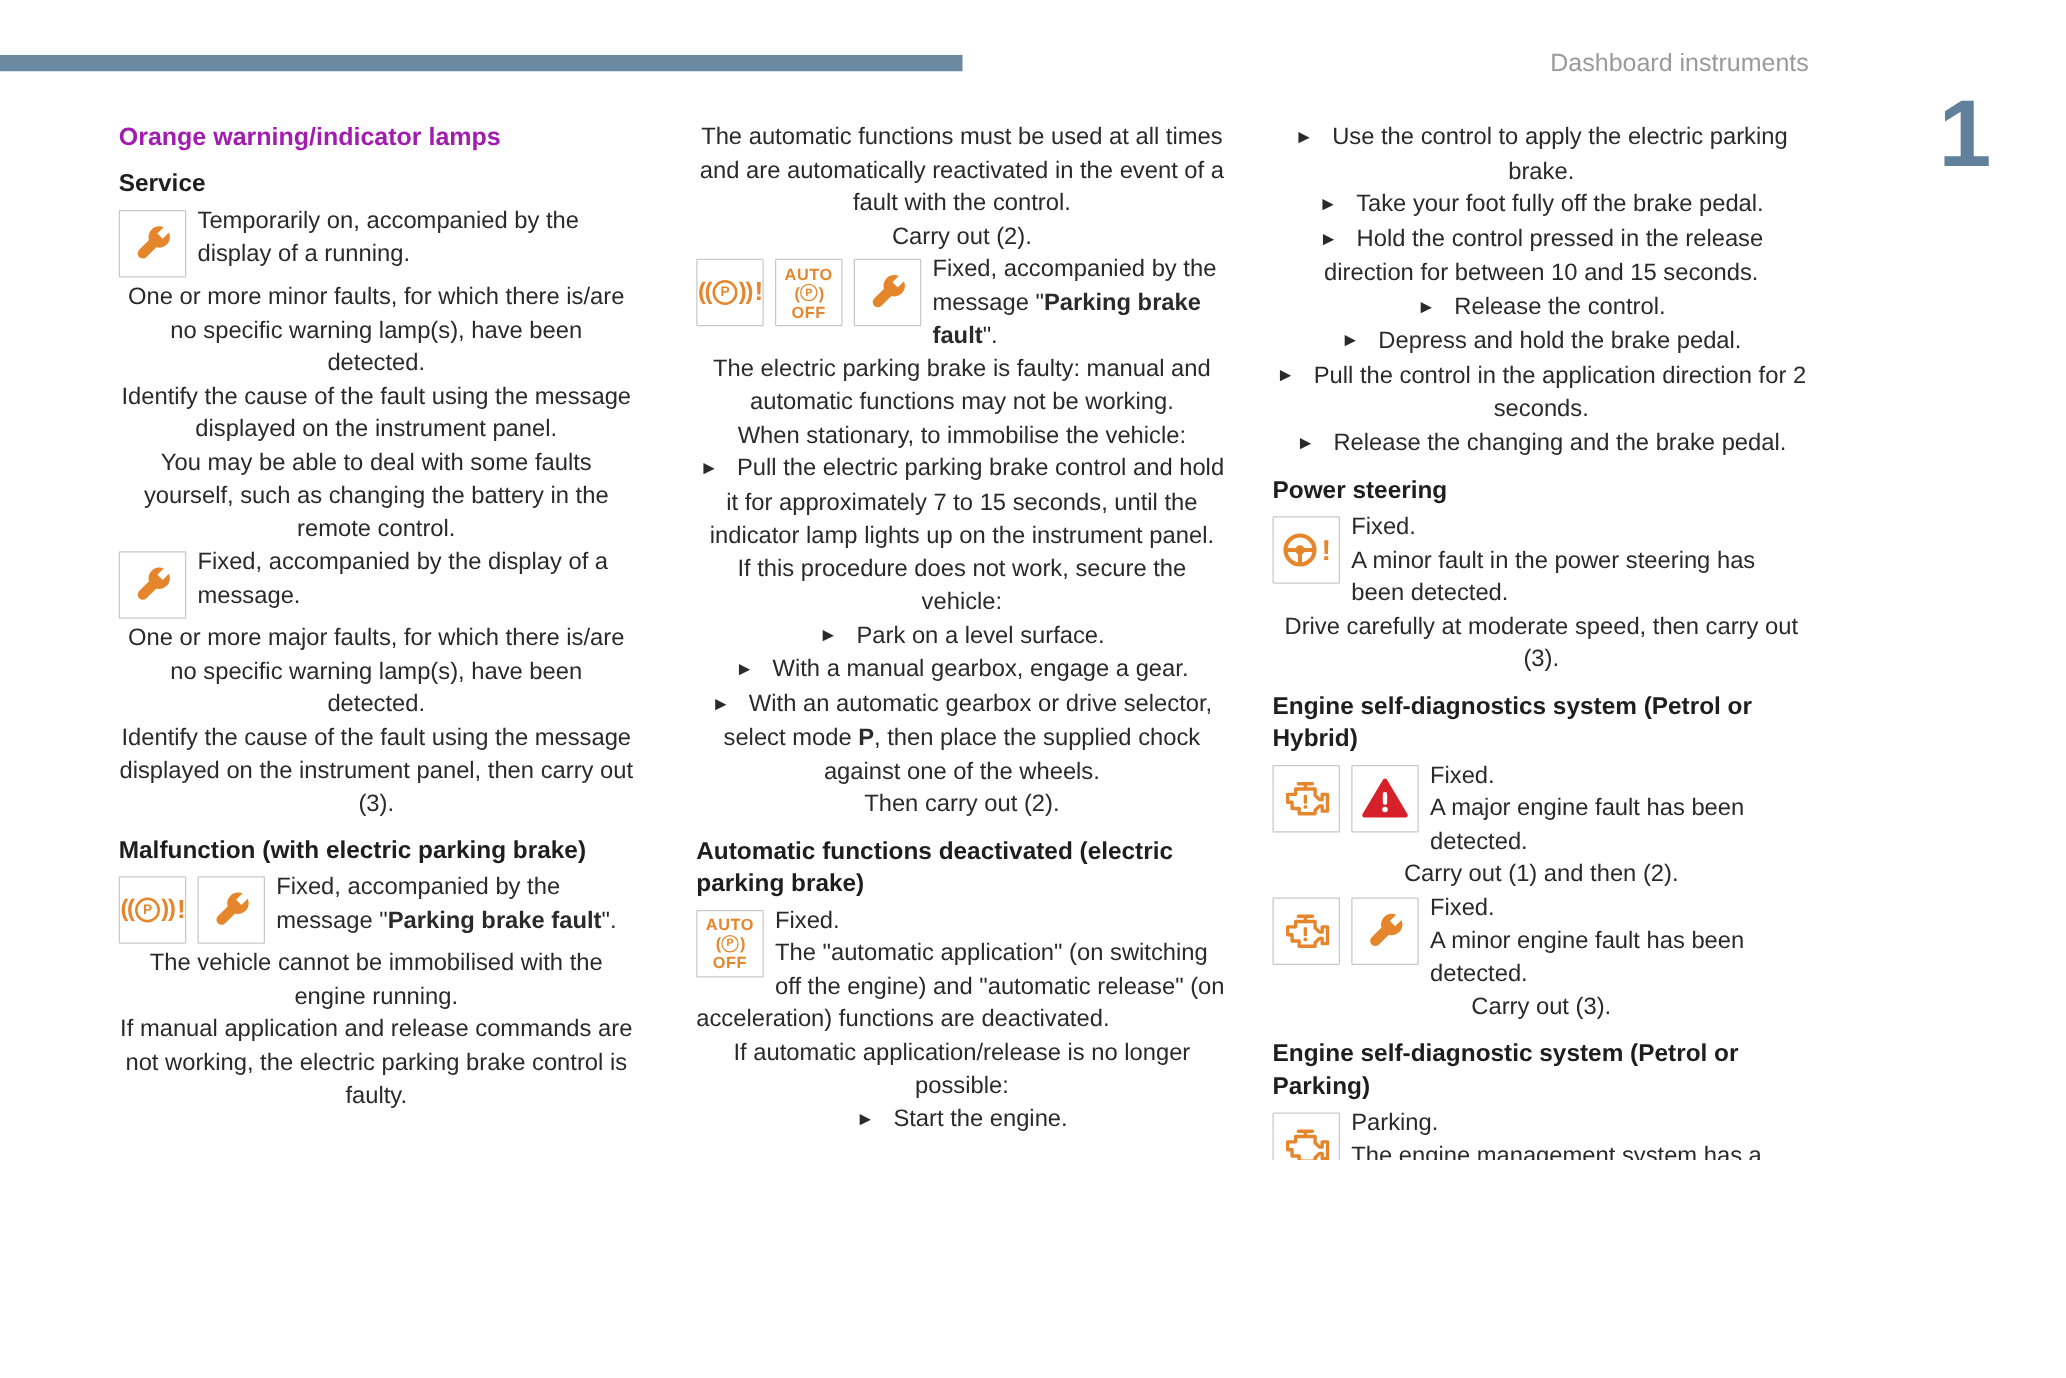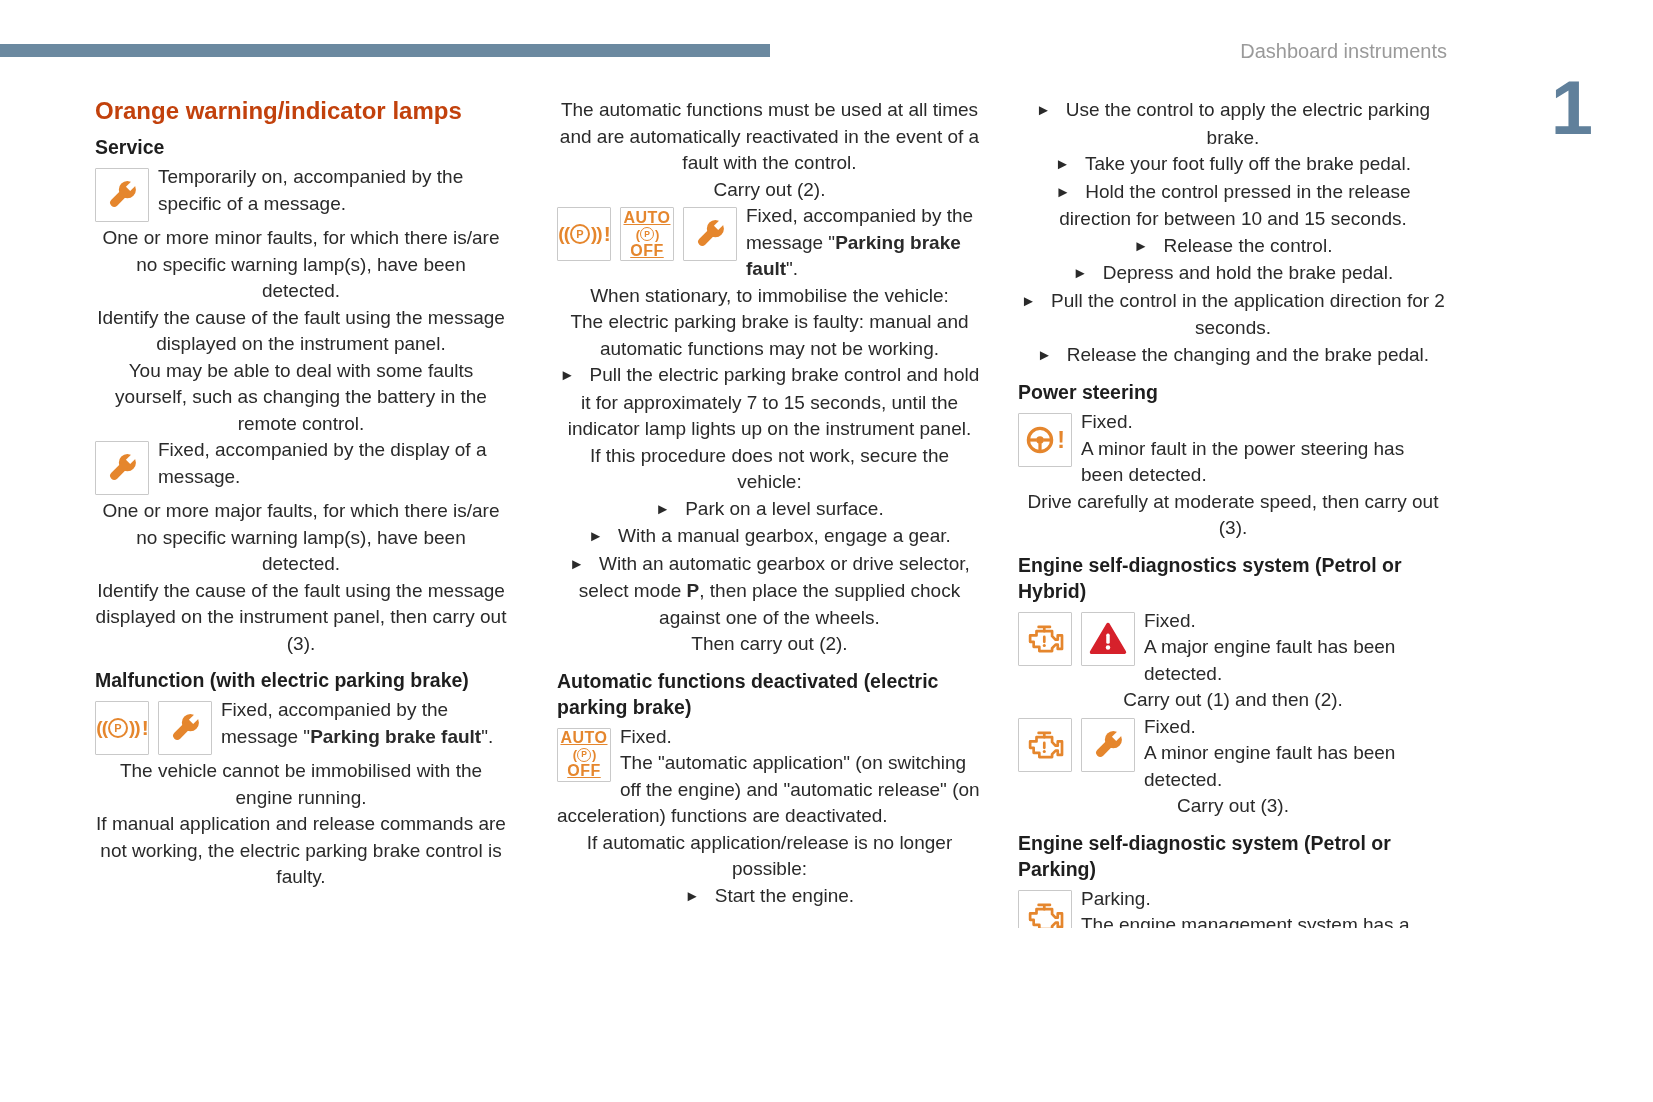--- a/index.html
+++ b/index.html
@@ -15,21 +15,21 @@
   .header-title{position:absolute;top:38px;right:206px;font-size:20px;color:#9a9a9a;}
   .chapter-num{position:absolute;top:70px;right:60px;font-size:76px;line-height:1;font-weight:700;color:#60809b;}
   .page-num{position:absolute;top:1048px;right:50px;font-size:17px;font-weight:700;color:#8b5cf6;}
 
   .cols{display:flex;padding:97px 0 0 95px;}
   .col{box-sizing:border-box;}
   .col1{width:412px;margin-right:50px;}
   .col2{width:425px;margin-right:36px;}
   .col3{width:430px;}
 
-  h1{font-size:24px;line-height:27px;font-weight:700;margin:0 0 8px;color:#c2410c;}
+  h1{font-size:20px;line-height:27px;font-weight:700;margin:0 0 8px;color:#a21caf;}
   h2{font-size:19.5px;line-height:26px;font-weight:700;margin:10px 0 4px;color:#1e1e1e;clear:both;}
   p{margin:0;clear:both;text-align:center;}
   .b{font-weight:700;}
   .blt{display:inline-block;margin-right:15px;font-size:15px;transform:translateY(-1px);}
   .ipara{clear:both;}
   .ibox{
     float:left;width:54px;height:54px;box-sizing:border-box;
     border:1px solid #c9c9c9;border-radius:1px;background:#fff;
     margin:4px 9px 3px 0;
     display:flex;align-items:center;justify-content:center;
@@ -39,21 +39,21 @@
   .pbg{display:flex;align-items:center;font-weight:700;color:#e5862d;letter-spacing:-1px;}
   .pbg .paren{font-size:19px;font-weight:600;}
   .ring{
     display:inline-flex;align-items:center;justify-content:center;
     width:16px;height:16px;border:2.2px solid #e5862d;border-radius:50%;
     font-size:11px;font-weight:700;letter-spacing:0;margin:0 1px;flex:0 0 auto;
   }
   .pbg .bang{font-size:21px;margin-left:2px;}
   
   .apo{display:flex;flex-direction:column;align-items:center;color:#e5862d;font-weight:700;line-height:1;}
-  .apo .sm{font-size:16px;letter-spacing:0.5px;text-decoration:underline;}
+  .apo .sm{font-size:13px;letter-spacing:0.5px;}
   .apo .mid{display:flex;align-items:center;margin:1.5px 0;letter-spacing:-1px;}
   .apo .mid .paren{font-size:13px;font-weight:600;}
   .apo .ring{width:12px;height:12px;border-width:1.8px;font-size:8.5px;}
   .steer{display:flex;align-items:center;}
   .steer .bang{font-size:23px;font-weight:700;color:#e5862d;margin-left:2px;}
 </style>
 </head>
 <body>
 
 <div class="page">
@@ -72,21 +72,21 @@
       <div class="ipara">
         <span class="ibox">
           <svg viewBox="0 0 24 24" width="38" height="38" aria-hidden="true">
             <g transform="rotate(45 12 12)">
               <circle cx="12" cy="7.2" r="5.4" fill="#e5862d"></circle>
               <rect x="10.1" y="0" width="3.8" height="6.6" fill="#ffffff"></rect>
               <rect x="9.4" y="8" width="5.2" height="13.5" rx="2.6" fill="#e5862d"></rect>
             </g>
           </svg>
         </span>
-        <span>Temporarily on, accompanied by the specific of a message.</span>
+        <span>Temporarily on, accompanied by the display of a running.</span>
       </div>
       <p>One or more minor faults, for which there is/are no specific warning lamp(s), have been detected.</p>
       <p>Identify the cause of the fault using the message displayed on the instrument panel.</p>
       <p>You may be able to deal with some faults yourself, such as changing the battery in the remote control.</p>
 
       <div class="ipara">
         <span class="ibox">
           <svg viewBox="0 0 24 24" width="38" height="38" aria-hidden="true">
             <g transform="rotate(45 12 12)">
               <circle cx="12" cy="7.2" r="5.4" fill="#e5862d"></circle>
@@ -155,22 +155,22 @@
             <g transform="rotate(45 12 12)">
               <circle cx="12" cy="7.2" r="5.4" fill="#e5862d"></circle>
               <rect x="10.1" y="0" width="3.8" height="6.6" fill="#ffffff"></rect>
               <rect x="9.4" y="8" width="5.2" height="13.5" rx="2.6" fill="#e5862d"></rect>
             </g>
           </svg>
         </span>
         <span><span>Fixed, accompanied by the message "</span><span class="b">Parking brake fault</span><span>".</span></span>
       </div>
 
+      <p>The electric parking brake is faulty: manual and automatic functions may not be working.</p>
       <p>When stationary, to immobilise the vehicle:</p>
-      <p>The electric parking brake is faulty: manual and automatic functions may not be working.</p>
       <p><span class="blt">►</span><span>Pull the electric parking brake control and hold it for approximately 7 to 15 seconds, until the indicator lamp lights up on the instrument panel.</span></p>
       <p>If this procedure does not work, secure the vehicle:</p>
       <p><span class="blt">►</span><span>Park on a level surface.</span></p>
       <p><span class="blt">►</span><span>With a manual gearbox, engage a gear.</span></p>
       <p><span class="blt">►</span><span><span>With an automatic gearbox or drive selector, select mode </span><span class="b">P</span><span>, then place the supplied chock against one of the wheels.</span></span></p>
       <p>Then carry out (2).</p>
 
       <h2>Automatic functions deactivated (electric parking brake)</h2>
 
       <div class="ipara">

